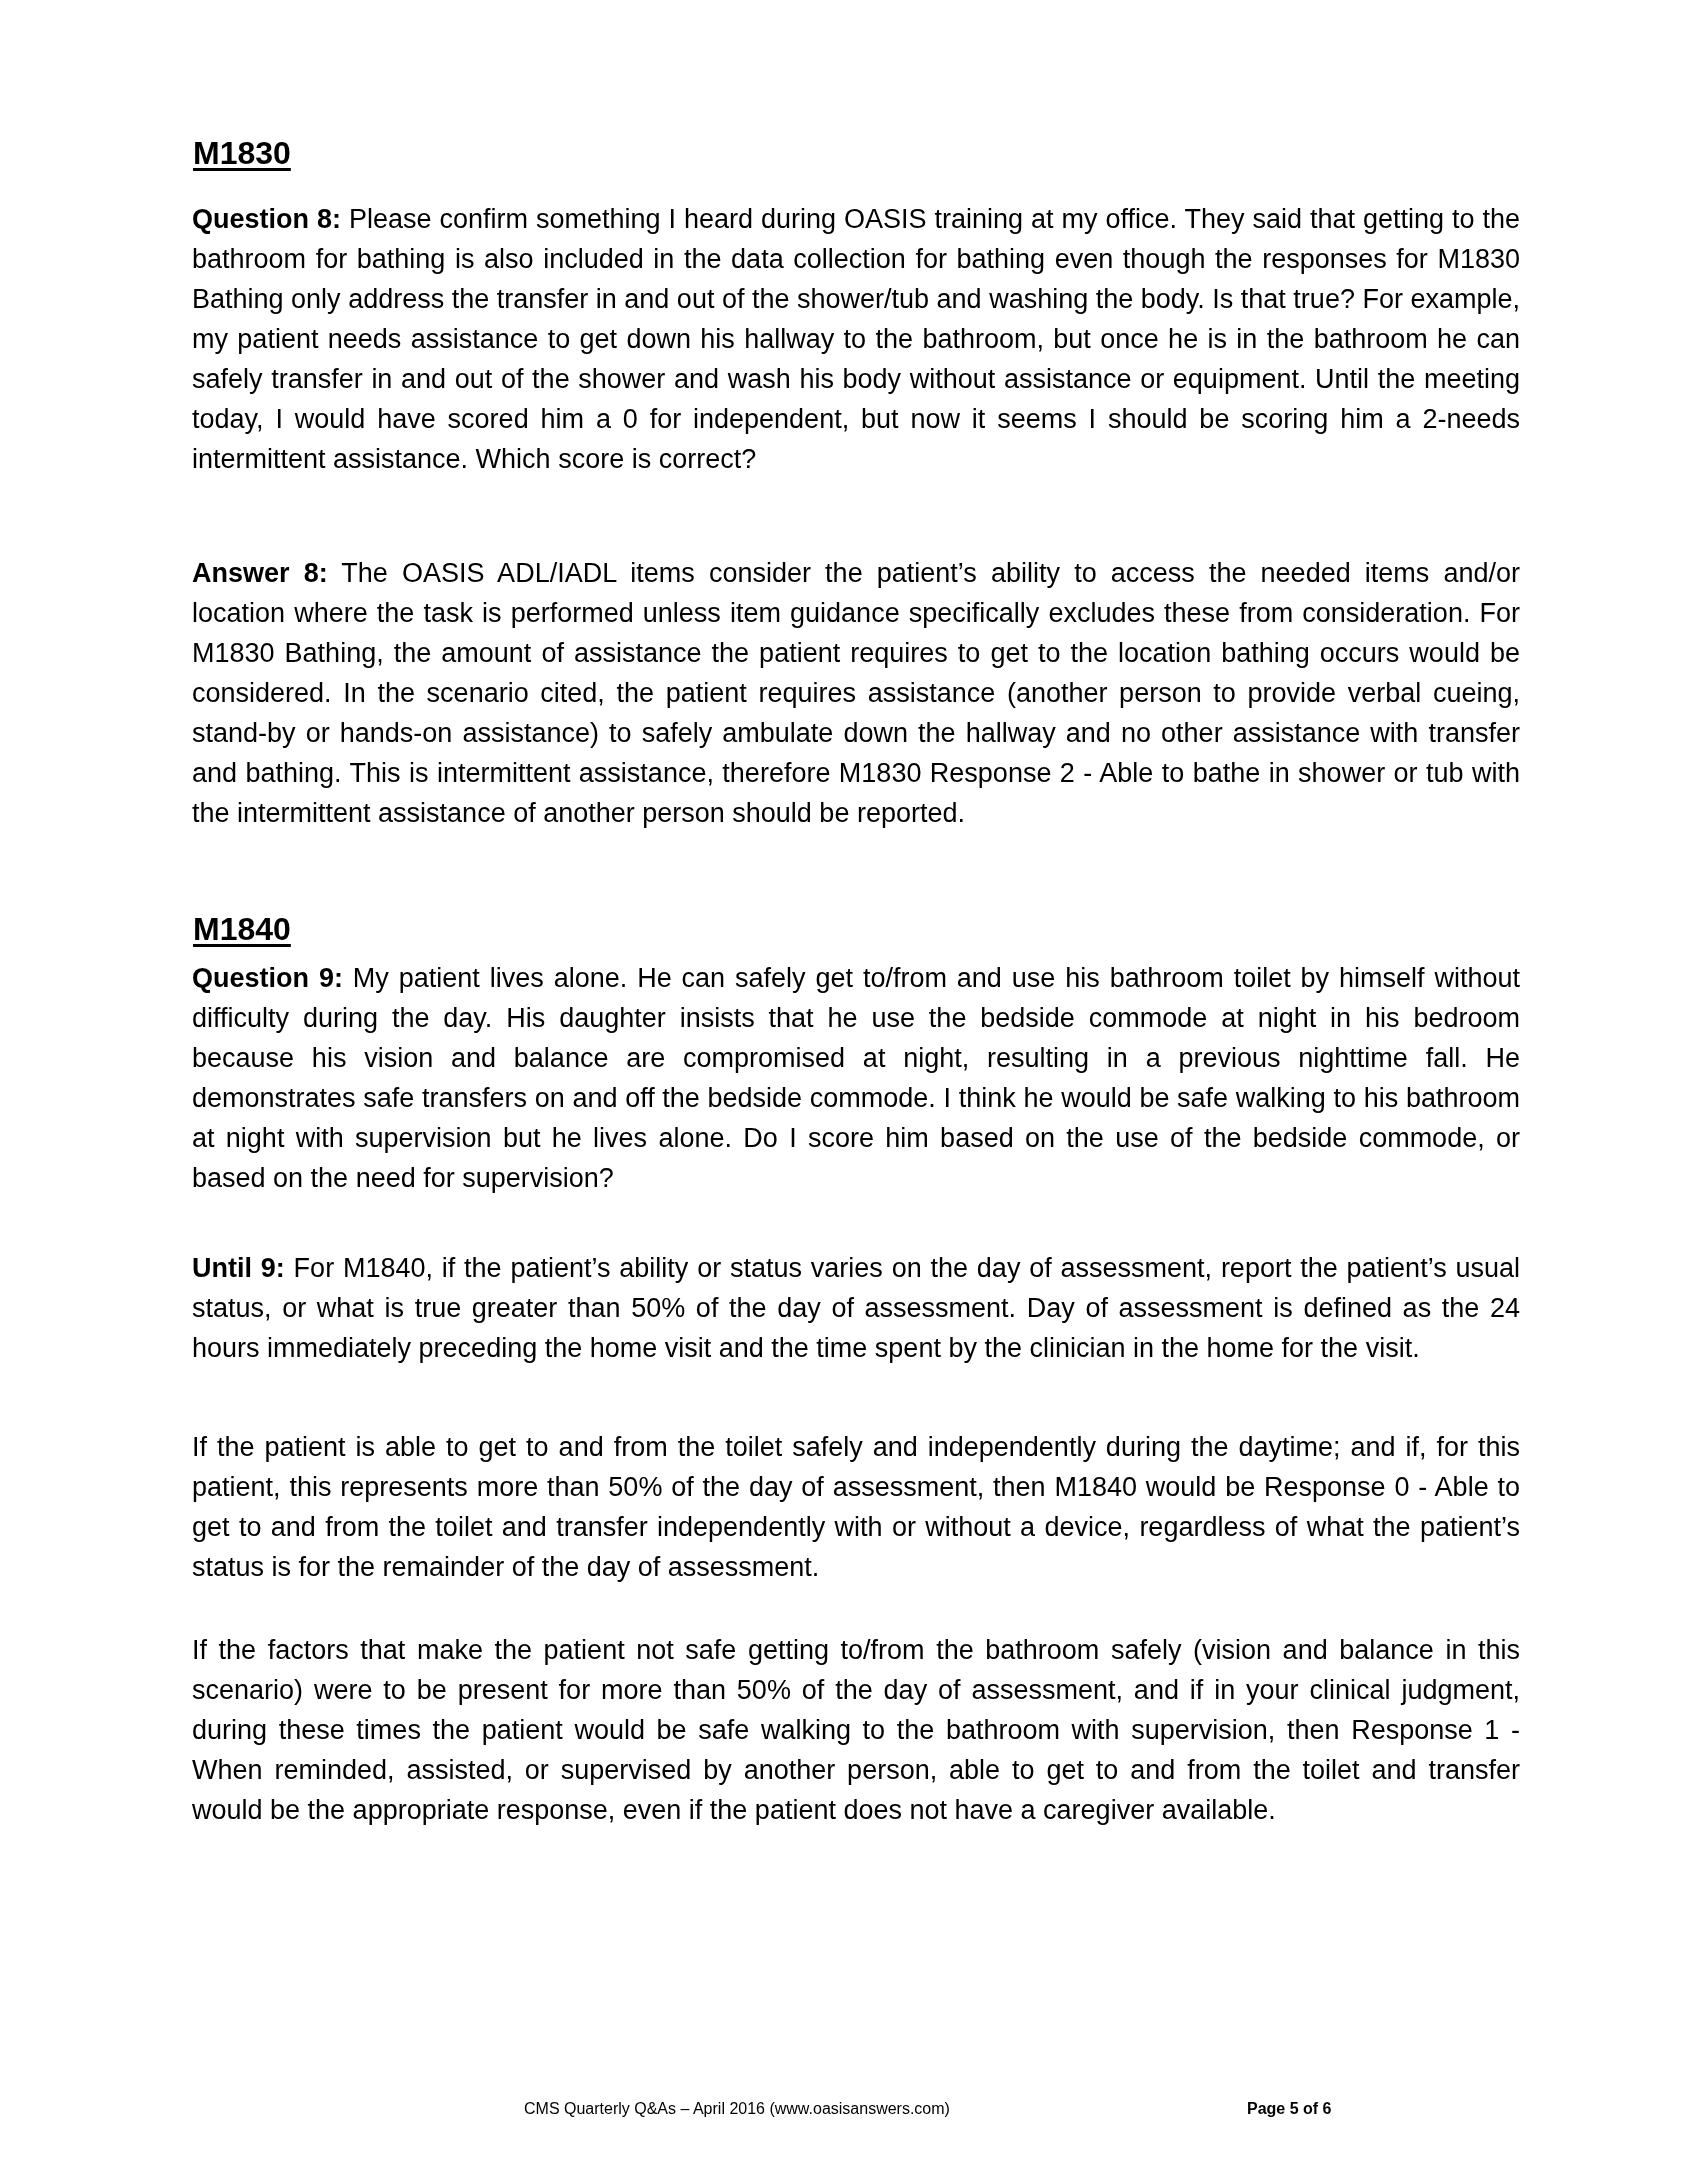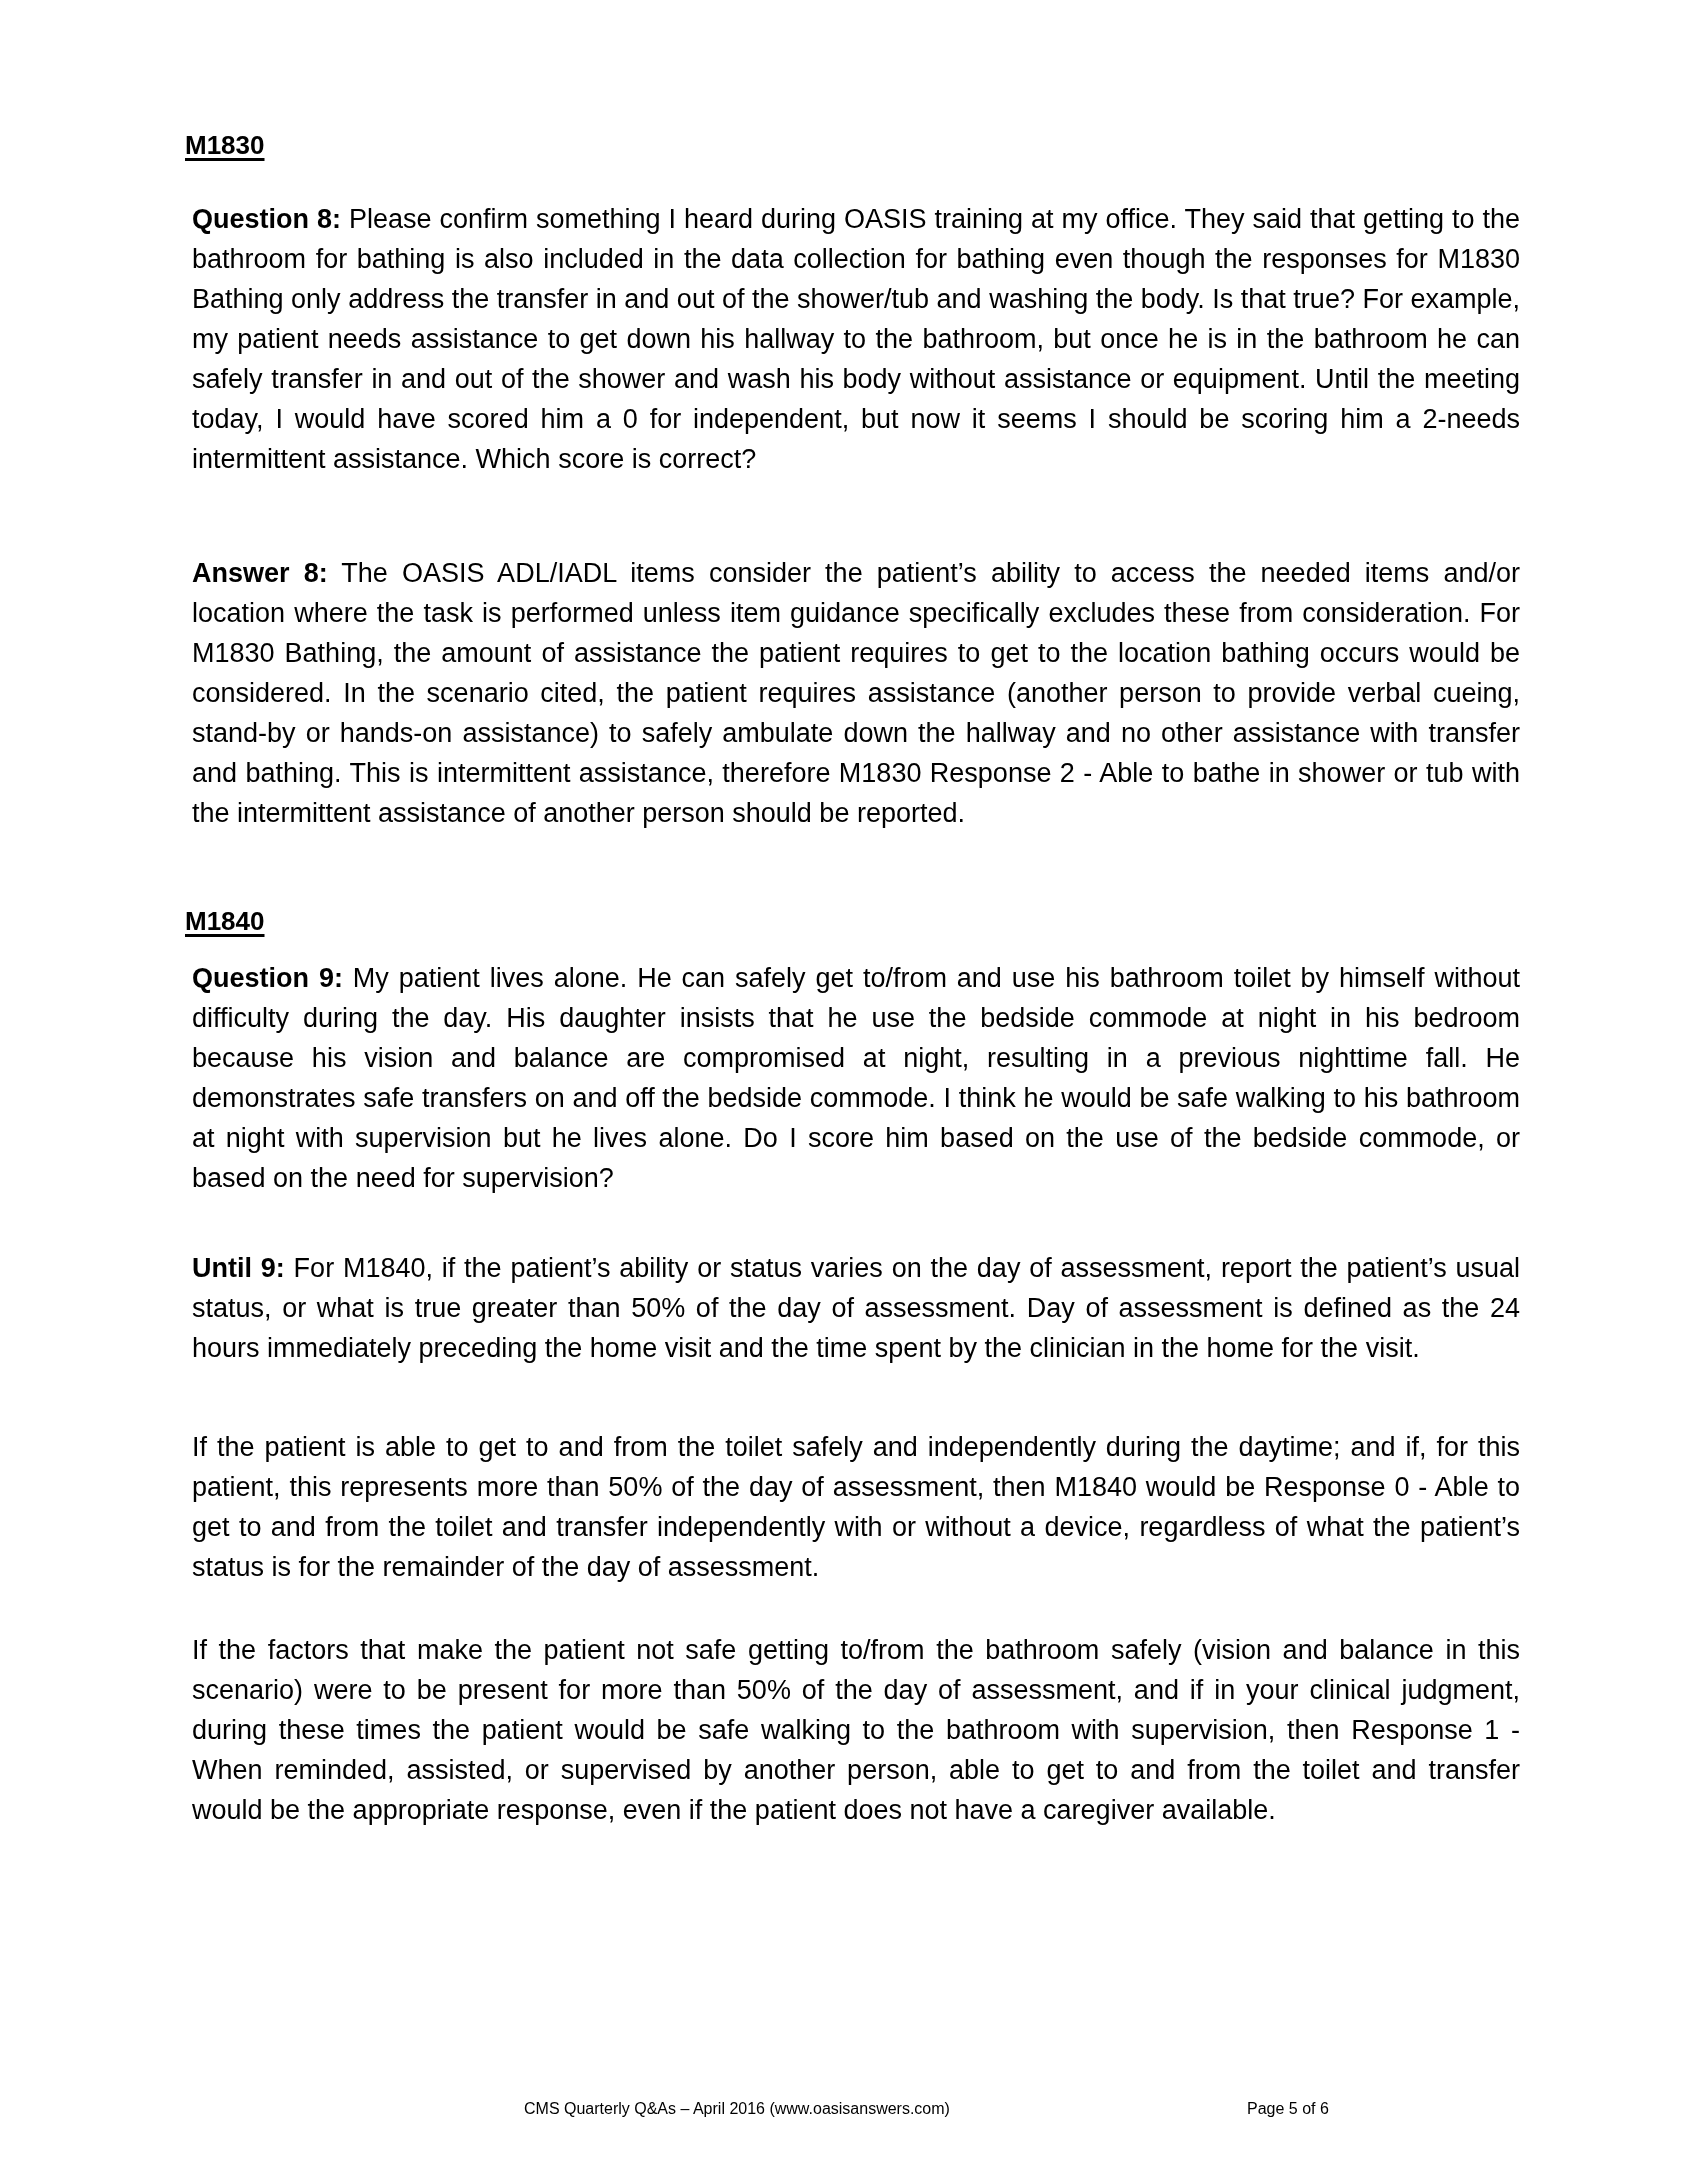--- a/index.html
+++ b/index.html
@@ -18,22 +18,22 @@
     .page {
       position: absolute;
       left: 0; top: 0;
       width: 1683px;
       height: 2178px;
       background: #ffffff;
     }
     .heading {
       position: absolute;
       left: 185px;
-      margin: 0;
-      font-size: 26px;
+      margin: 8px;
+      font-size: 32px;
       line-height: 34px;
       font-weight: bold;
       text-decoration: underline;
       text-decoration-thickness: 3px;
       text-underline-offset: 4px;
     }
     .para {
       position: absolute;
       left: 185px;
       width: 1328px;
@@ -76,16 +76,16 @@
 
   <p class="para" style="top:1241px;">
     <span class="label">Until 9:</span><span> For M1840, if the patient’s ability or status varies on the day of assessment, report the patient’s usual status, or what is true greater than 50% of the day of assessment. Day of assessment is defined as the 24 hours immediately preceding the home visit and the time spent by the clinician in the home for the visit.</span>
   </p>
 
   <p class="para" style="top:1420px;">If the patient is able to get to and from the toilet safely and independently during the daytime; and if, for this patient, this represents more than 50% of the day of assessment, then M1840 would be Response 0 - Able to get to and from the toilet and transfer independently with or without a device, regardless of what the patient’s status is for the remainder of the day of assessment.</p>
 
   <p class="para" style="top:1623px;">If the factors that make the patient not safe getting to/from the bathroom safely (vision and balance in this scenario) were to be present for more than 50% of the day of assessment, and if in your clinical judgment, during these times the patient would be safe walking to the bathroom with supervision, then Response 1 - When reminded, assisted, or supervised by another person, able to get to and from the toilet and transfer would be the appropriate response, even if the patient does not have a caregiver available.</p>
 
   <div class="footer-text" style="left:524px;">CMS Quarterly Q&amp;As – April 2016 (www.oasisanswers.com)</div>
-  <div class="footer-text" style="left:1247px;">Page 5 of 6</div>
+  <div class="footer-text" style="left:1247px;font-weight:bold;">Page 5 of 6</div>
 
 </div>
 
 
 </body></html>

